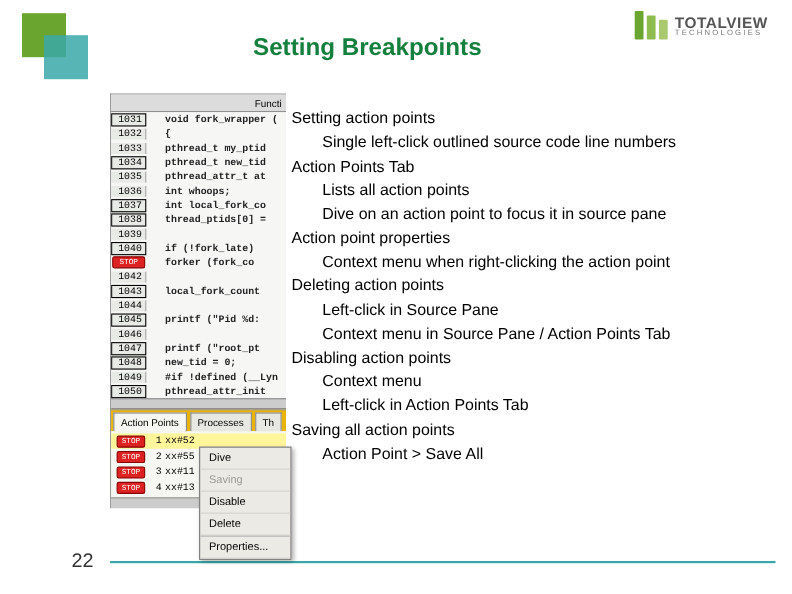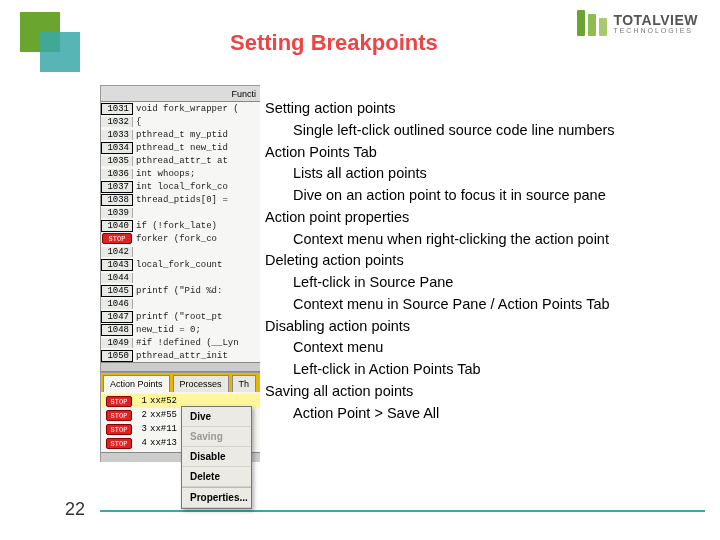--- a/index.html
+++ b/index.html
@@ -11,21 +11,21 @@
     overflow: hidden;
   }
   .deco-squares {
     position: absolute; left: 20px; top: 12px;
   }
   .sq { position: absolute; width: 40px; height: 40px; }
   .sq1 { background: #6aa52f; left: 0; top: 0; }
   .sq2 { background: #3aa8a8; left: 20px; top: 20px; opacity: 0.85; }
   .title {
     position: absolute; left: 230px; top: 30px;
-    font-size: 22px; font-weight: bold; color: #ef4444;
+    font-size: 22px; font-weight: bold; color: #15803d;
   }
   .logo {
     position: absolute; right: 22px; top: 10px;
     display: flex; align-items: center; gap: 6px;
   }
   .logo-bars { display: flex; gap: 3px; align-items: flex-end; }
   .logo-bars span { display: block; width: 8px; border-radius: 1px; }
   .lb1 { height: 26px; background: #6aa52f; }
   .lb2 { height: 22px; background: #8fbc4f; }
   .lb3 { height: 18px; background: #aac96f; }
@@ -62,21 +62,21 @@
   }
   .src-row { display: flex; height: 13px; align-items: center; white-space: nowrap; }
   .ln {
     width: 32px; flex: 0 0 32px;
     text-align: right; padding-right: 3px;
     border-right: 1px solid #aaa;
     background: #e8eae6;
     font-size: 9px;
   }
   .ln.boxed { border: 1px solid #000; height: 12px; line-height: 11px; }
-  .code { padding-left: 3px; overflow: hidden; color: #222; font-size: 9px; }
+  .code { padding-left: 17px; overflow: hidden; color: #222; font-size: 9px; font-weight: bold; }
   .stop-badge {
     width: 30px; flex: 0 0 30px;
     background: #d22; color: #fff;
     font-size: 7px; text-align: center;
     height: 11px; line-height: 11px; margin: 1px 1px 1px 1px;
     border: 1px solid #800; border-radius: 2px;
   }
 
   .mid-bar {
     height: 10px; background: #ccc; border-top: 1px solid #888; border-bottom: 1px solid #888;
@@ -99,26 +99,25 @@
   .ap-row {
     display: flex; align-items: center; height: 14px; padding-left: 4px; white-space: nowrap;
   }
   .ap-row .stop-badge { width: 26px; flex: 0 0 26px; }
   .ap-id { width: 14px; flex: 0 0 14px; font-size: 9px; text-align: right; margin-right: 3px; }
   .ap-txt { font-size: 9px; overflow: hidden; }
   .ap-row.sel { background: #fff59b; }
 
   .ctx-menu {
     position: absolute; left: 80px; top: 14px;
-    width: 71px; background: #eceae4;
+    width: 84px; background: #eceae4;
     border: 1px solid #777;
     box-shadow: 2px 2px 4px rgba(0,0,0,0.3);
     font-family: Arial, sans-serif; font-size: 10px;
     z-index: 10;
-    font-weight: bold;
   }
   .ctx-item {
     padding: 4px 8px; border-bottom: 1px solid #d4d2cc;
   }
   .ctx-item.disabled { color: #9a9a94; }
   .ctx-item.divider { height: 1px; padding: 0; background: #bbb; border: none; }
 
   .bottom-bar {
     height: 10px; background: #ccc; border-top: 1px solid #888;
   }

